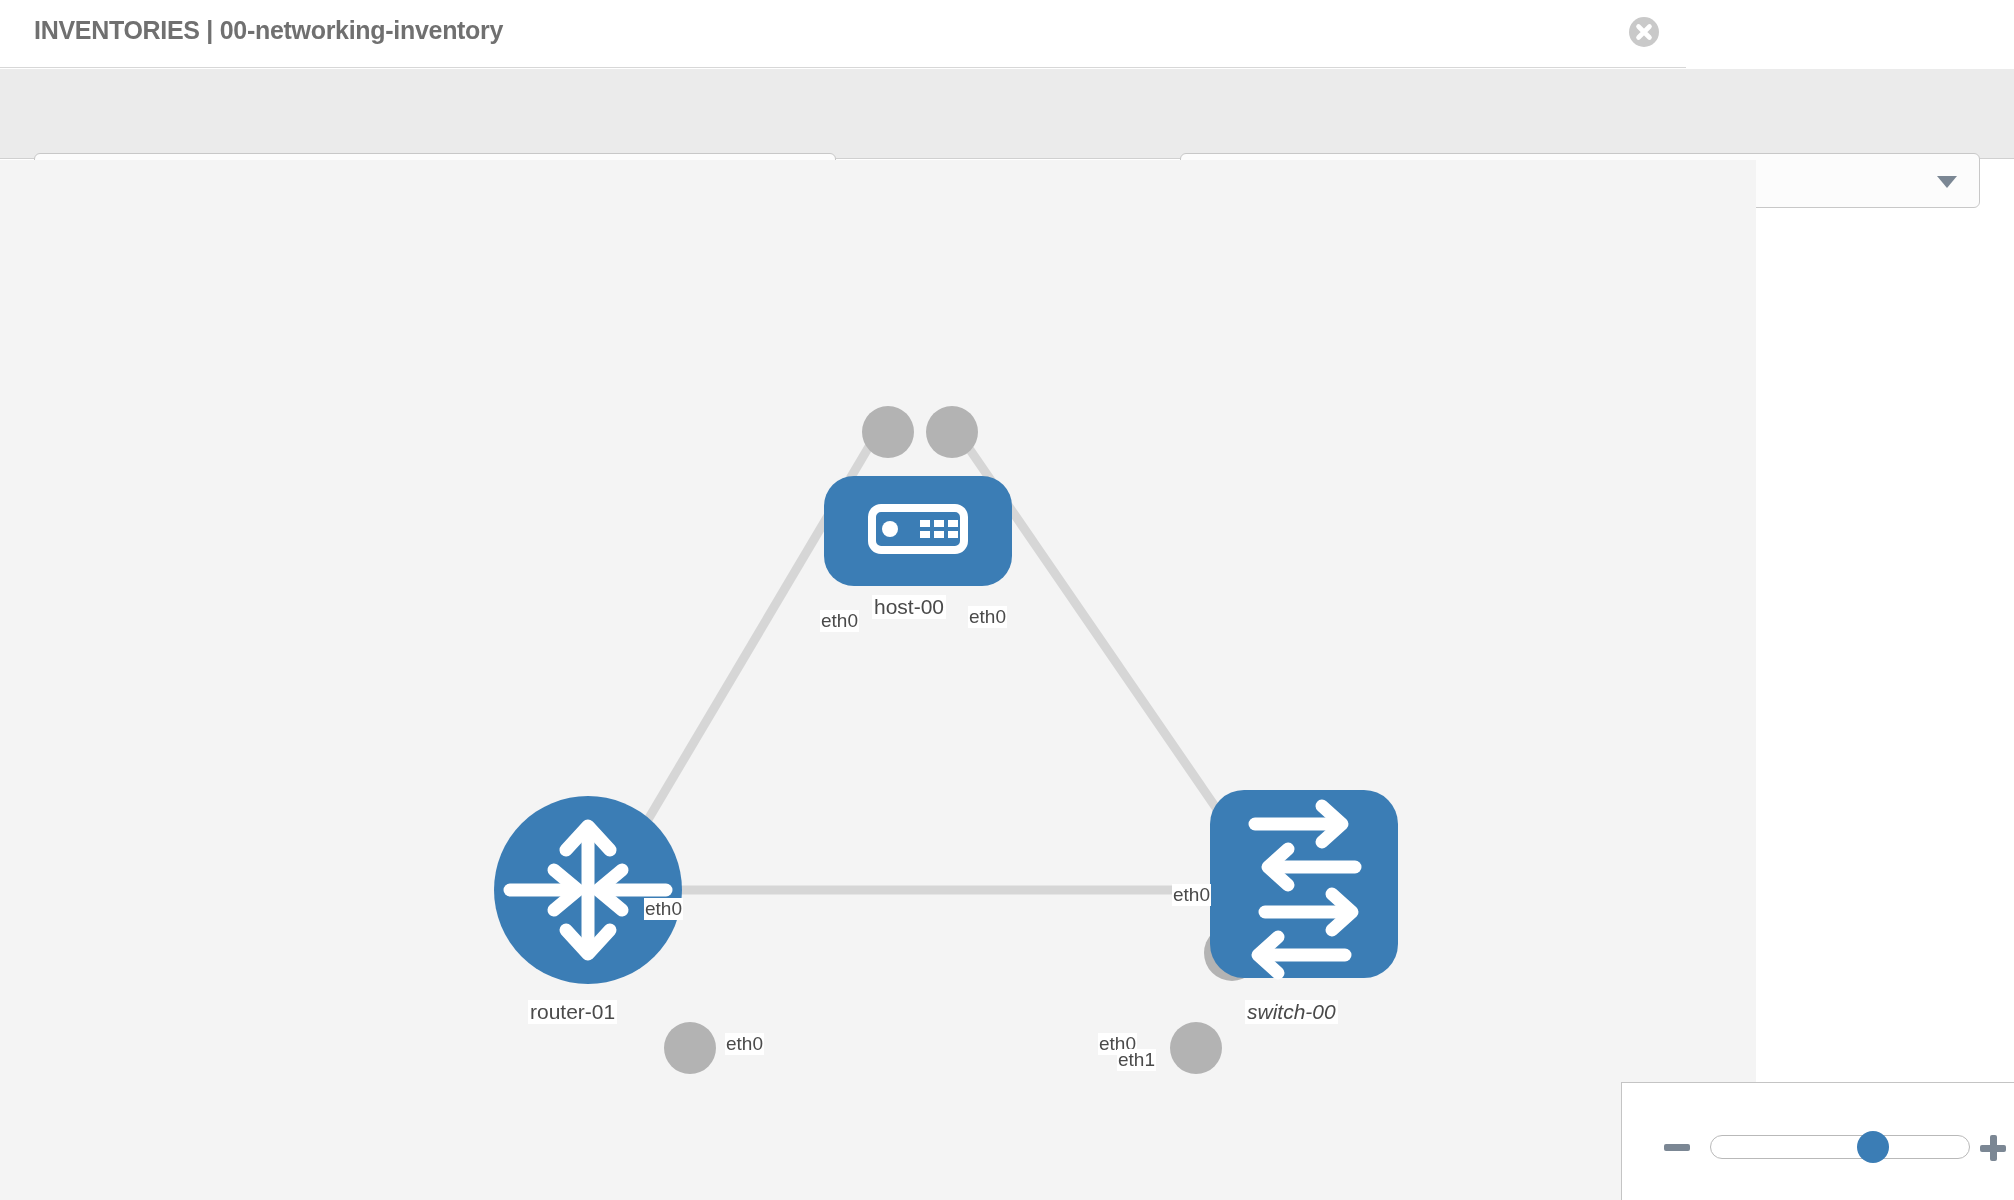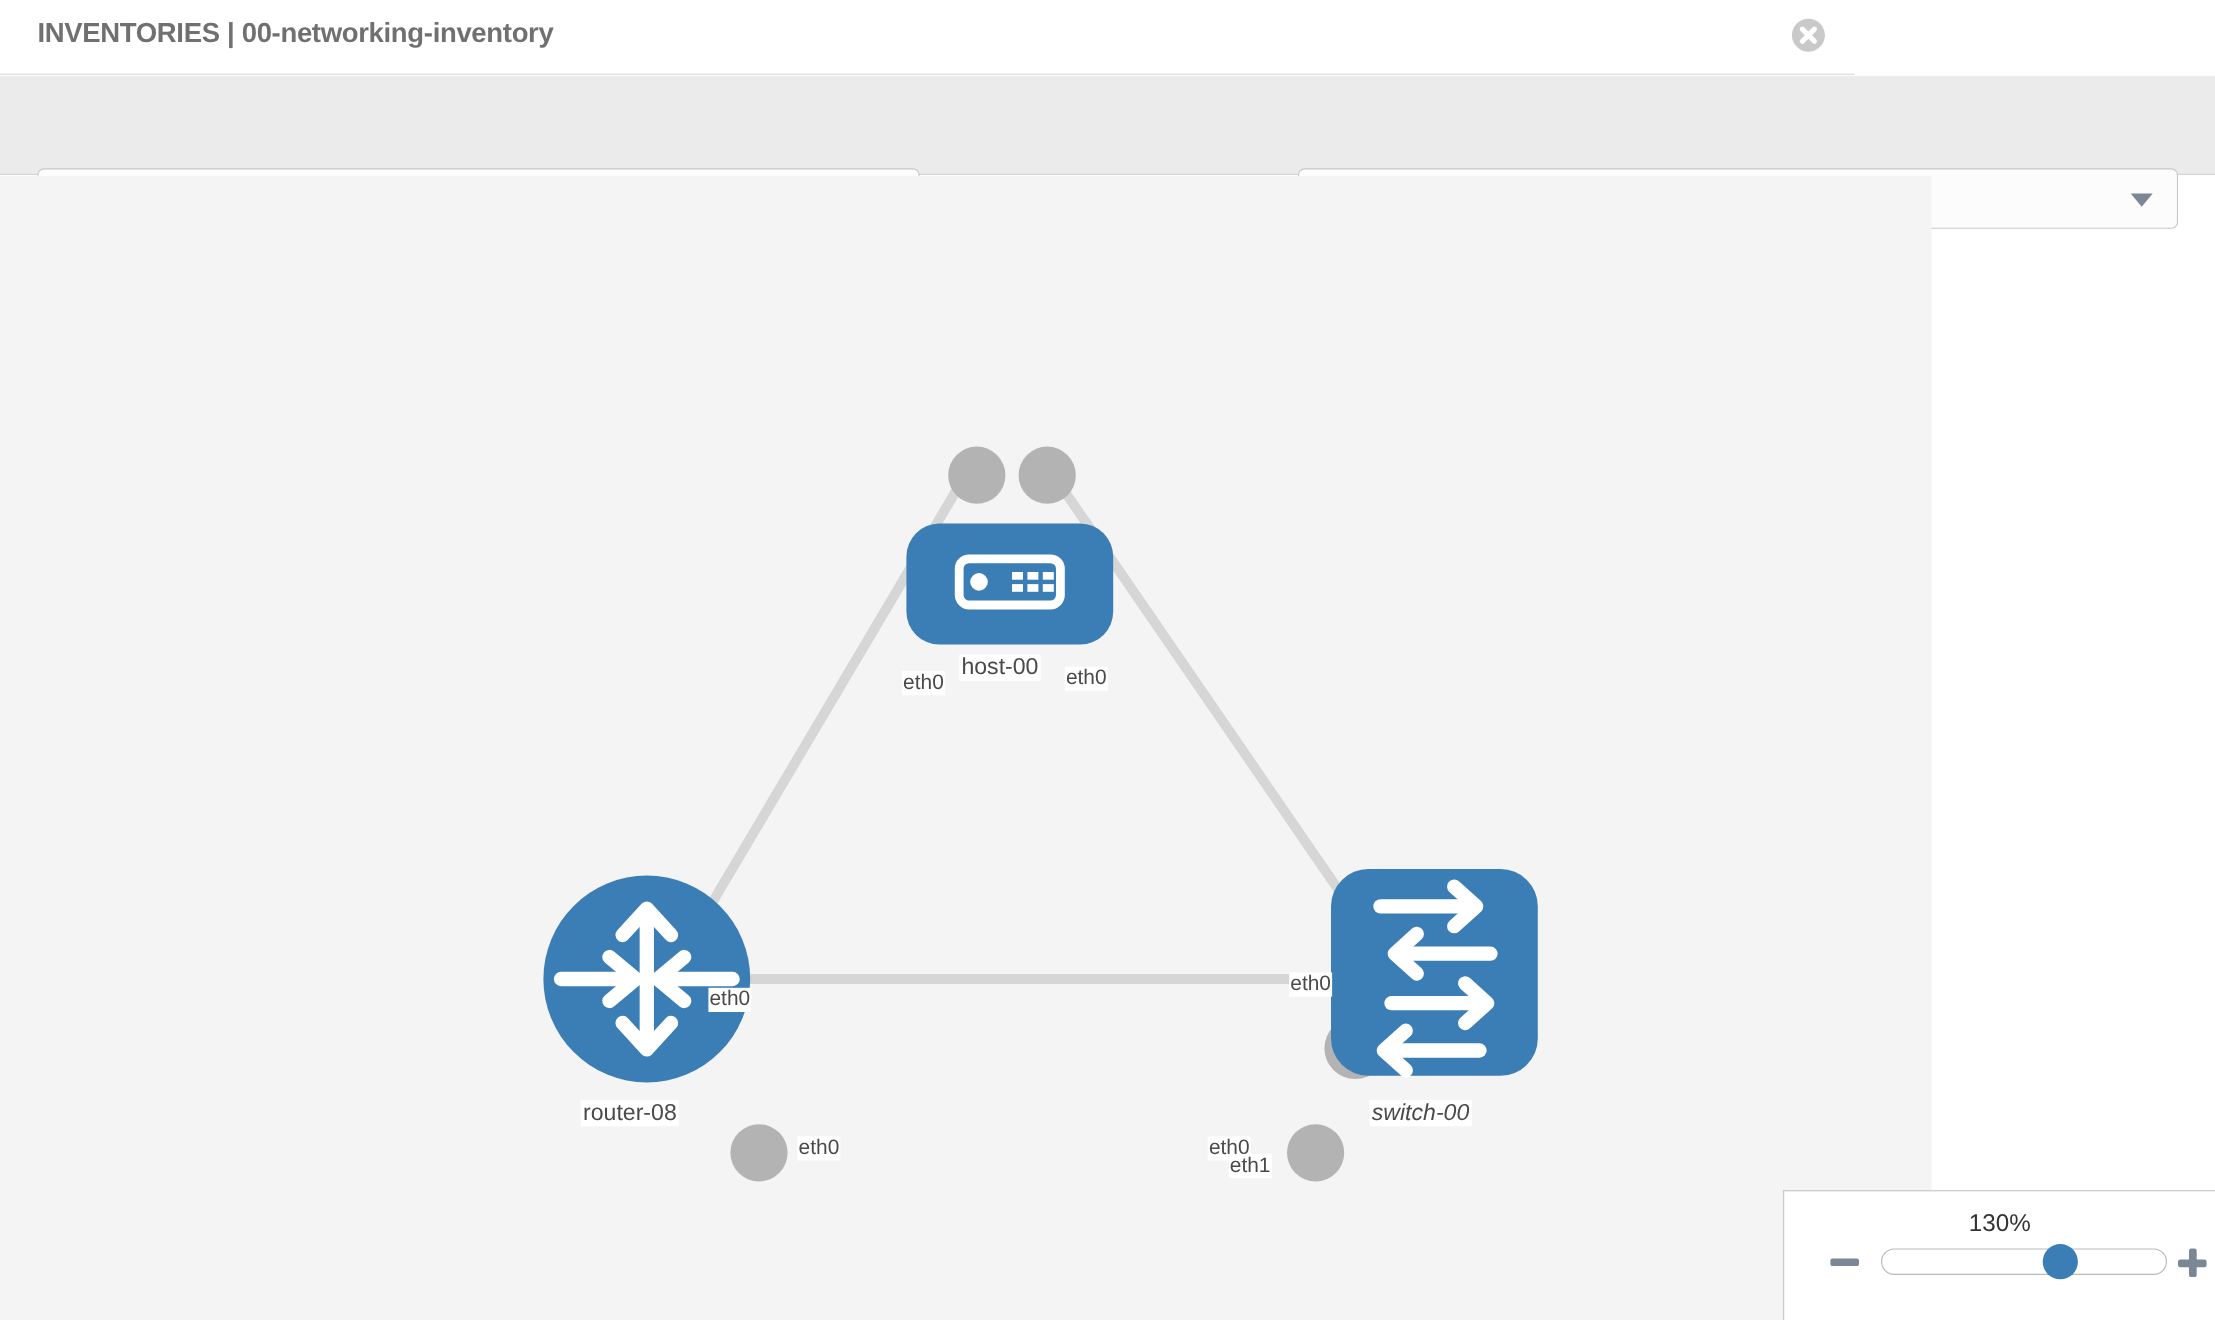--- a/index.html
+++ b/index.html
@@ -343,23 +343,22 @@
   <div class="node-label" style="left:872px; top:435px;">host-00</div>
   <div class="port-label" style="left:968px; top:446px;">eth0</div>
 
   <div class="port-label" style="left:644px; top:738px;">eth0</div>
   <div class="port-label" style="left:1172px; top:724px;">eth0</div>
 
   <div class="port-label" style="left:725px; top:873px;">eth0</div>
   <div class="port-label" style="left:1098px; top:873px;">eth0</div>
   <div class="port-label" style="left:1117px; top:873px;margin-top:16px;">eth1</div>
 
-  <div class="node-label" style="left:528px; top:840px;">router-08</div>
+  <div class="node-label" style="left:528px; top:840px;">router-01</div>
   <div class="node-label" style="left:1245px; top:840px;font-style:italic;">switch-00</div>
 </div>
 
 <div id="zoom-panel">
-  <div id="zoom-level">130%</div>
   <div id="zoom-minus"></div>
   <div id="zoom-slider-track"></div>
   <div id="zoom-slider-handle"></div>
   <div id="zoom-plus"></div>
 </div>
 
 </body></html>

